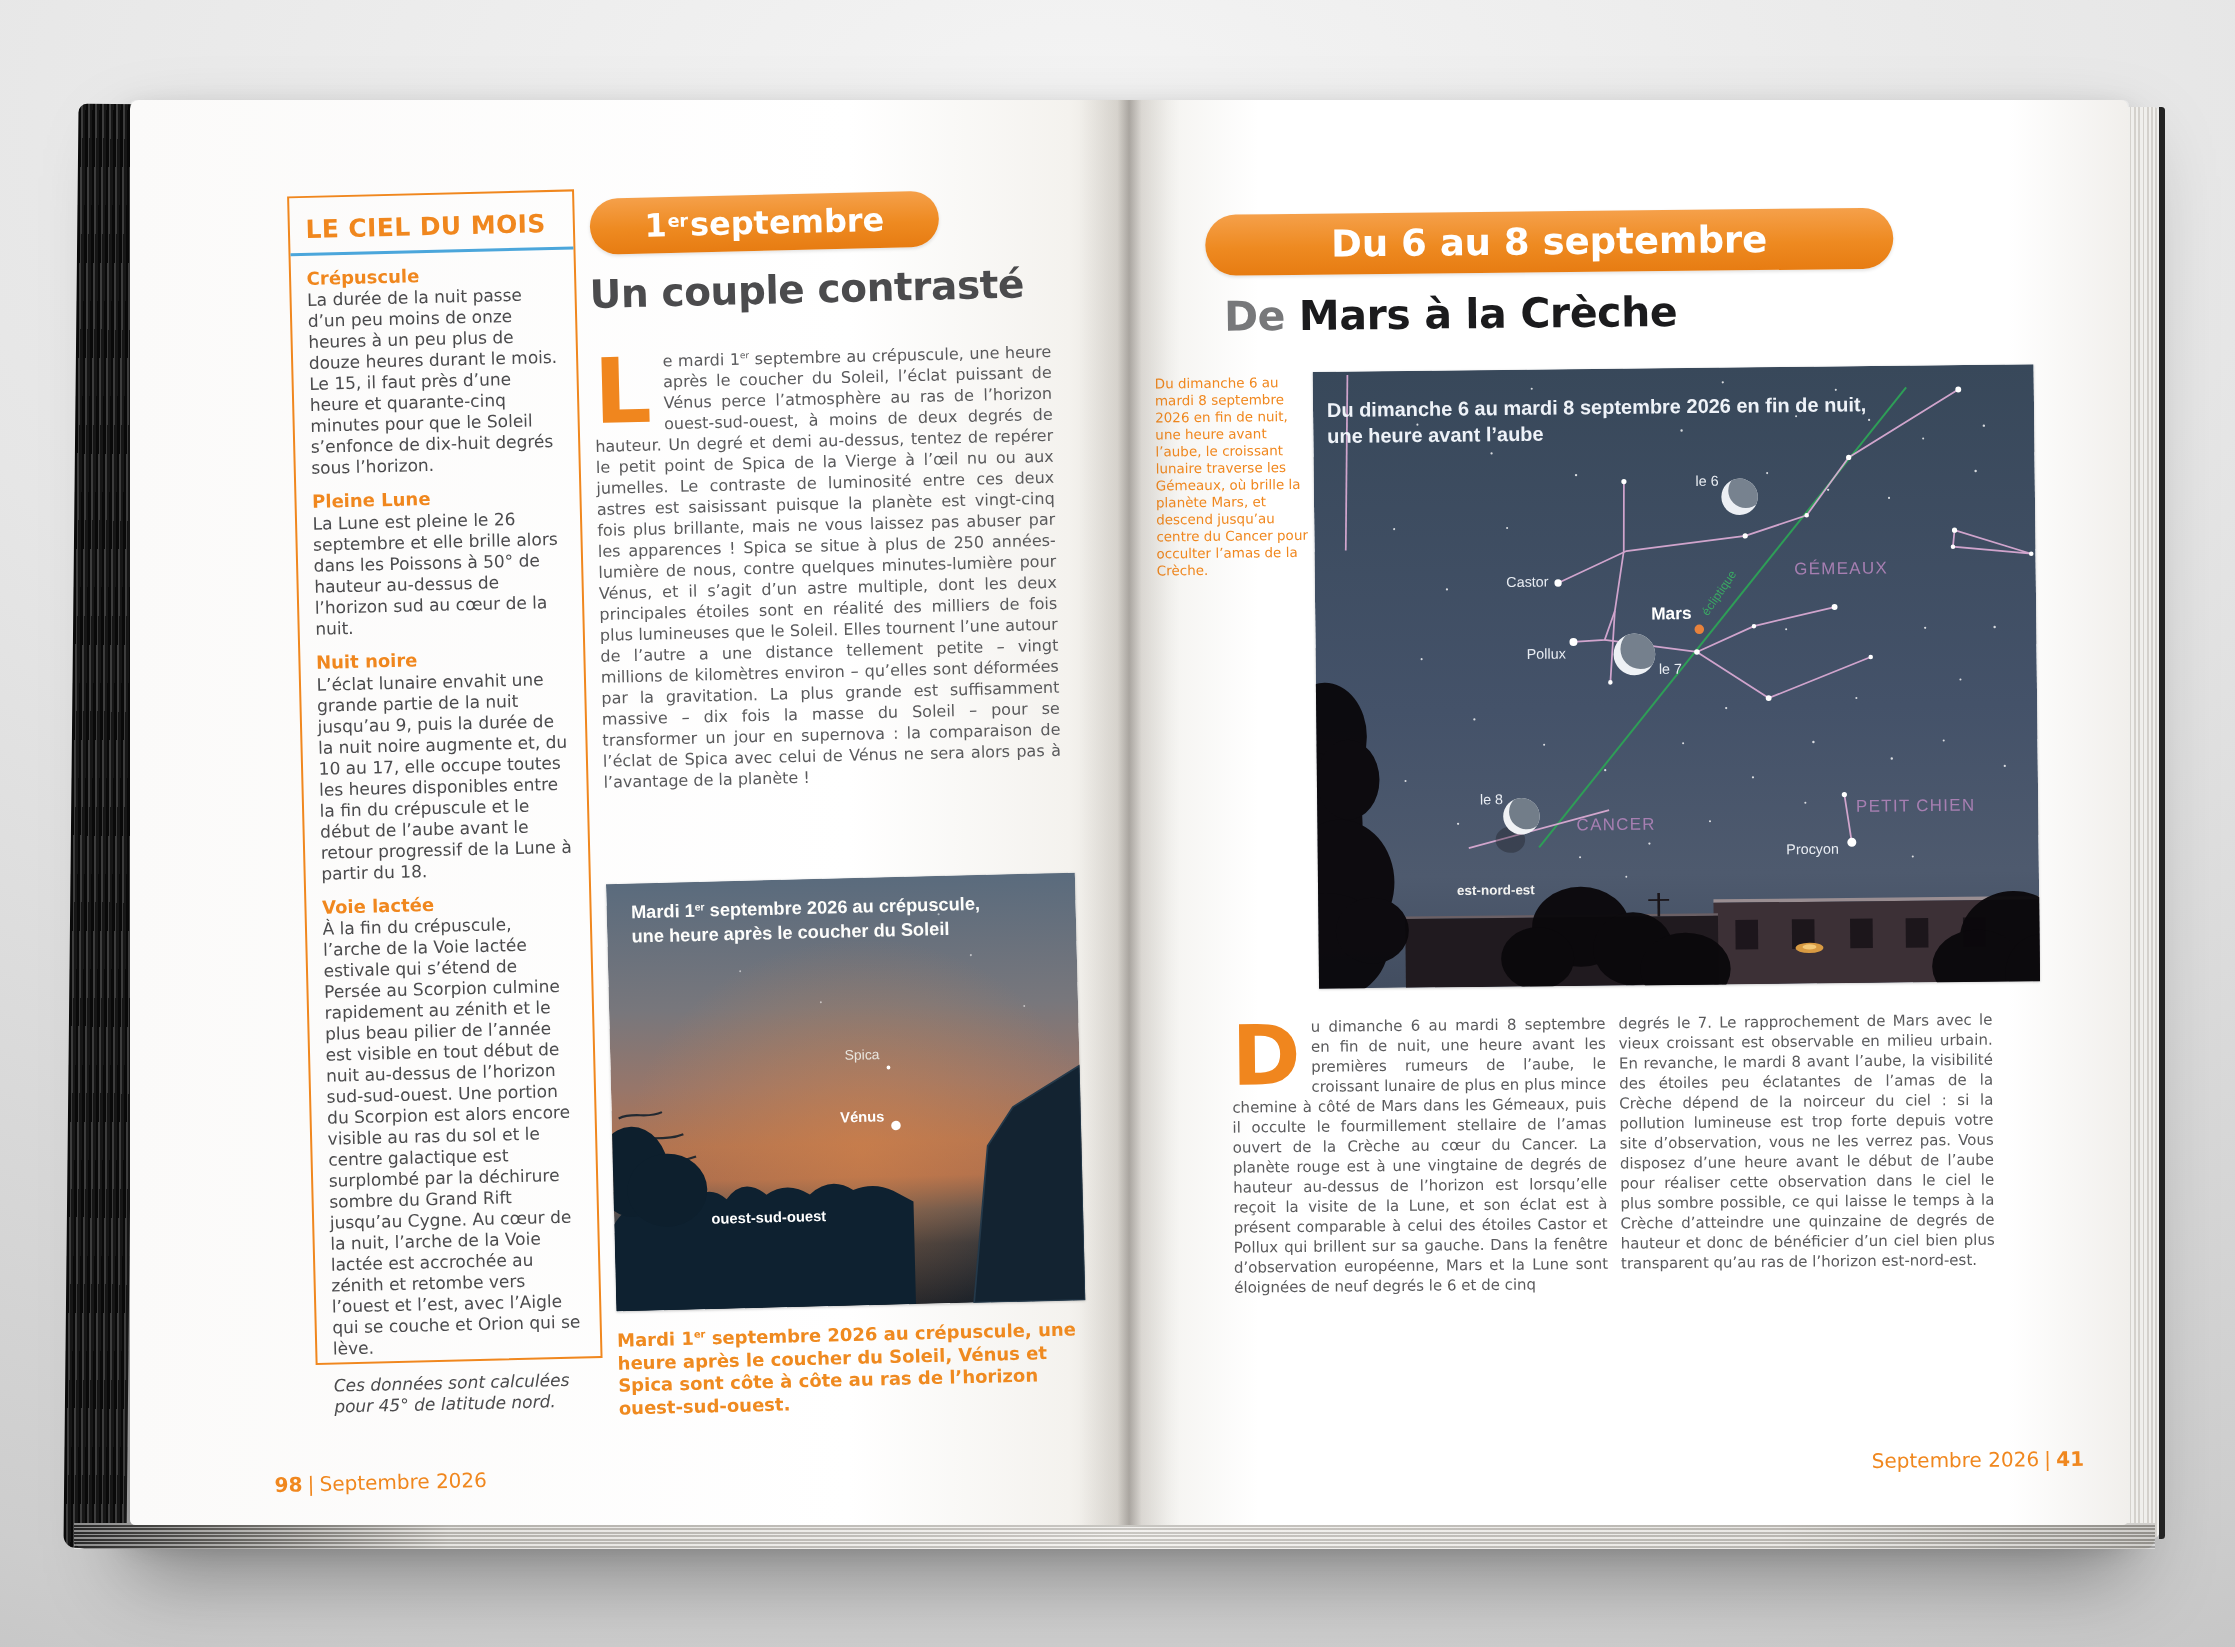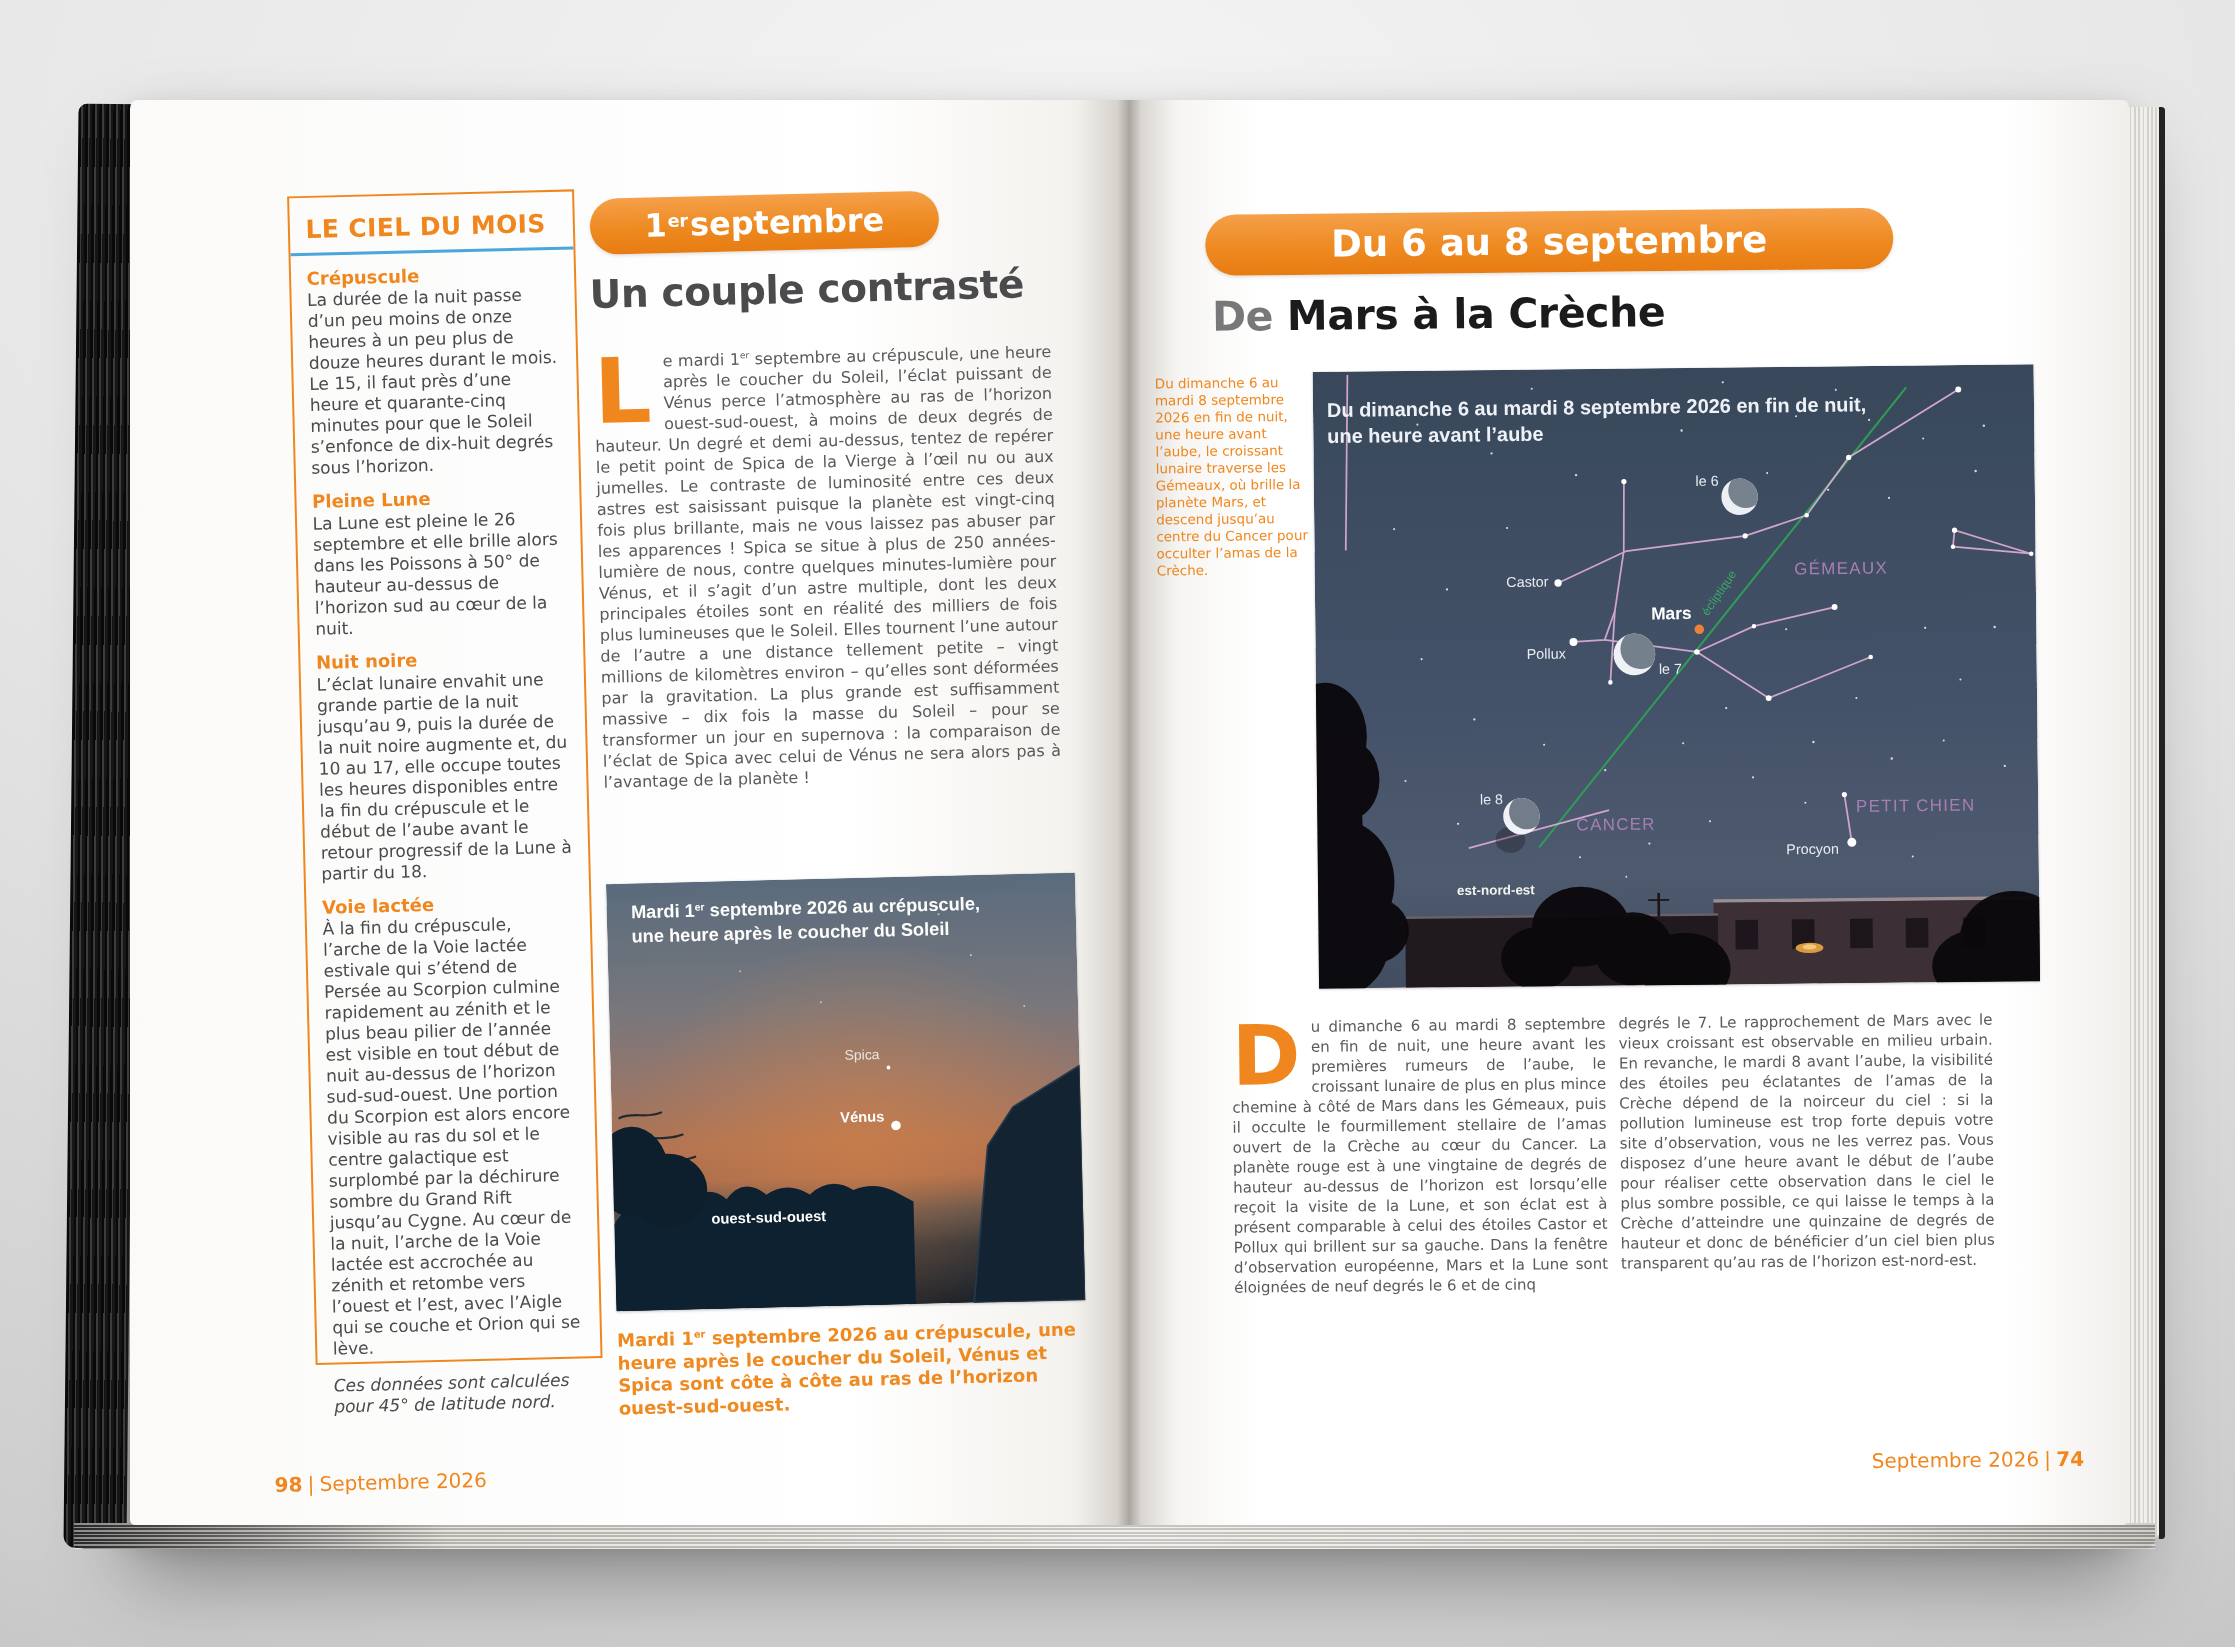--- a/index.html
+++ b/index.html
@@ -54,21 +54,21 @@
   .photo-caption sup{font-size:.55em;vertical-align:super;}
   .footer{position:absolute;color:#f0871e;font-size:20px;}
   .footer b{font-weight:bold;}
   .footer .sep{margin:0 5.2px;font-weight:normal;}
   .footer-left{left:130px;top:1363px;}
   .footer-right{right:50px;top:1352px;text-align:right;}
 
   
   .badge-right{left:83px;top:111px;width:688px;height:61px;border-radius:31px;font-size:37px;}
   .title-right{position:absolute;left:89px;top:189px;margin:0;font-size:41px;font-weight:bold;letter-spacing:-0.4px;}
-  .title-right .t-pre{color:#77787a;}
+  .title-right .t-pre{color:#77787a;margin-left:12px;}
   .title-right .t-main{color:#1b1b1d;}
   .margin-note{position:absolute;left:31px;top:271px;width:153px;margin:0;color:#f0871e;
     font-size:13.5px;line-height:17px;}
   .chart{position:absolute;left:189px;top:269px;width:721px;height:617px;box-shadow:0 0.9px 2.6px rgba(0,0,0,.2);}
   .bt-col1{left:101px;top:914px;width:374px;font-size:15px;line-height:20px;}
   .bt-col2{left:488px;top:914px;width:374px;font-size:15px;line-height:20px;}
   .dropcap2{float:left;color:#f0861e;font-weight:bold;font-size:83px;line-height:70px;margin:3.5px 10.4px 0 0;}
 
   
   text{font-family:"Liberation Sans","DejaVu Sans",sans-serif;}
@@ -372,21 +372,21 @@
           <text class="c-const" x="689" y="513" text-anchor="middle">PETIT CHIEN</text>
           <text class="c-hor" x="160" y="604">est-nord-est</text>
         </svg>
 
         <div class="body-text bt-col1">
           <span class="dropcap2">D</span><span>u dimanche 6 au mardi 8 septembre en fin de nuit, une heure avant les premières rumeurs de l’aube, le croissant lunaire de plus en plus mince chemine à côté de Mars dans les Gémeaux, puis il occulte le fourmillement stellaire de l’amas ouvert de la Crèche au cœur du Cancer. La planète rouge est à une vingtaine de degrés de hauteur au-dessus de l’horizon est lorsqu’elle reçoit la visite de la Lune, et son éclat est à présent comparable à celui des étoiles Castor et Pollux qui brillent sur sa gauche. Dans la fenêtre d’observation européenne, Mars et la Lune sont éloignées de neuf degrés le 6 et de cinq</span>
         </div>
         <div class="body-text bt-col2">degrés le 7. Le rapprochement de Mars avec le vieux croissant est observable en milieu urbain. En revanche, le mardi 8 avant l’aube, la visibilité des étoiles peu éclatantes de l’amas de la Crèche dépend de la noirceur du ciel : si la pollution lumineuse est trop forte depuis votre site d’observation, vous ne les verrez pas. Vous disposez d’une heure avant le début de l’aube pour réaliser cette observation dans le ciel le plus sombre possible, ce qui laisse le temps à la Crèche d’atteindre une quinzaine de degrés de hauteur et donc de bénéficier d’un ciel bien plus transparent qu’au ras de l’horizon est-nord-est.</div>
 
         <div class="footer footer-right">
-          <span>Septembre 2026</span><span class="sep">|</span><b>74</b>
+          <span>Septembre 2026</span><span class="sep">|</span><b>41</b>
         </div>
       </div>
     </div>
 
     <div class="spine"></div>
   </div>
 </div>
 
 
 </body></html>

